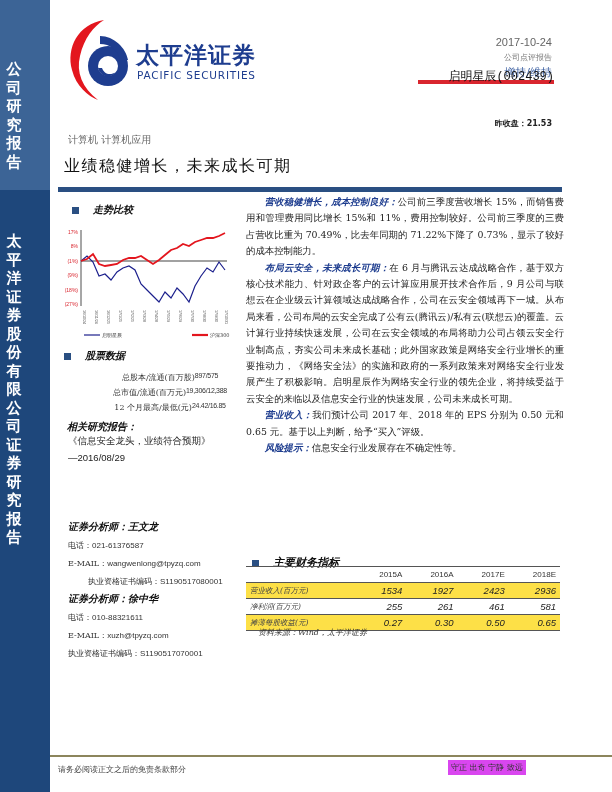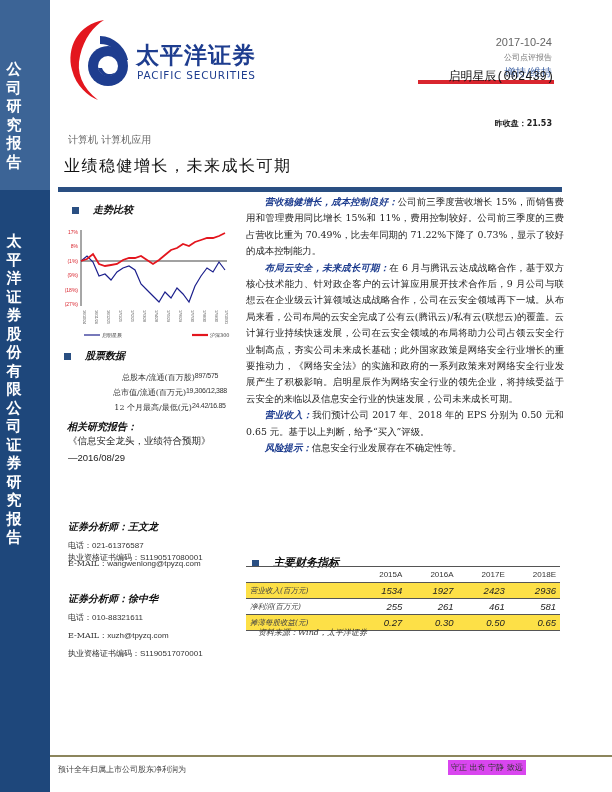--- a/index.html
+++ b/index.html
@@ -131,21 +131,21 @@
     <span class="v">24.42/16.85</span>
 </div>
 
 <div class="rel-title">相关研究报告：</div>
 <div class="rel-item">《信息安全龙头，业绩符合预期》</div>
 <div class="rel-date">—2016/08/29</div>
 
 <div class="analyst-name" style="top:520px;">证券分析师：王文龙</div>
 <div class="info" style="top:540px;"><span>电话：</span><span class="v">021-61376587</span></div>
 <div class="info" style="top:558px;"><span>E-MAIL：</span><span class="v">wangwenlong@tpyzq.com</span></div>
-<div class="info" style="top:552px;"><span>执业资格证书编码：</span><span class="v">S1190517080001</span></div>
+<div class="info" style="top:576px;margin-left:20px;"><span>执业资格证书编码：</span><span class="v">S1190517080001</span></div>
 
 <div class="analyst-name" style="top:592px;">证券分析师：徐中华</div>
 <div class="info" style="top:612px;"><span>电话：</span><span class="v">010-88321611</span></div>
 <div class="info" style="top:630px;"><span>E-MAIL：</span><span class="v">xuzh@tpyzq.com</span></div>
 <div class="info" style="top:648px;"><span>执业资格证书编码：</span><span class="v">S1190517070001</span></div>
 
 <div class="body-text">
   <p><b>营收稳健增长，成本控制良好：</b><span>公司前三季度营收增长 15%，而销售费用和管理费用同比增长 15%和 11%，费用控制较好。公司前三季度的三费占营收比重为 70.49%，比去年同期的 71.22%下降了 0.73%，显示了较好的成本控制能力。</span></p>
   <p><b>布局云安全，未来成长可期：</b><span>在 6 月与腾讯云达成战略合作，基于双方核心技术能力、针对政企客户的云计算应用展开技术合作后，9 月公司与联想云在企业级云计算领域达成战略合作，公司在云安全领域再下一城。从布局来看，公司布局的云安全完成了公有云(腾讯云)/私有云(联想云)的覆盖。云计算行业持续快速发展，公司在云安全领域的布局将助力公司占领云安全行业制高点，夯实公司未来成长基础；此外国家政策是网络安全行业增长的重要推动力，《网络安全法》的实施和政府的一系列政策来对网络安全行业发展产生了积极影响。启明星辰作为网络安全行业的领先企业，将持续受益于云安全的来临以及信息安全行业的快速发展，公司未来成长可期。</span></p>
   <p><b>营业收入：</b><span>我们预计公司 2017 年、2018 年的 EPS 分别为 0.50 元和 0.65 元。基于以上判断，给予“买入”评级。</span></p>
@@ -183,14 +183,14 @@
     <td class="n">0.27</td>
     <td class="n">0.30</td>
     <td class="n">0.50</td>
     <td class="n">0.65</td>
   </tr>
 </tbody>
   </table>
 <div class="source">资料来源：Wind，太平洋证券</div>
 
 <div class="footline"></div>
-<div class="foot-left">预计全年归属上市公司股东净利润为</div>
+<div class="foot-left">请务必阅读正文之后的免责条款部分</div>
 <div class="foot-right">守正 出奇 宁静 致远</div>
 
 </body></html>

